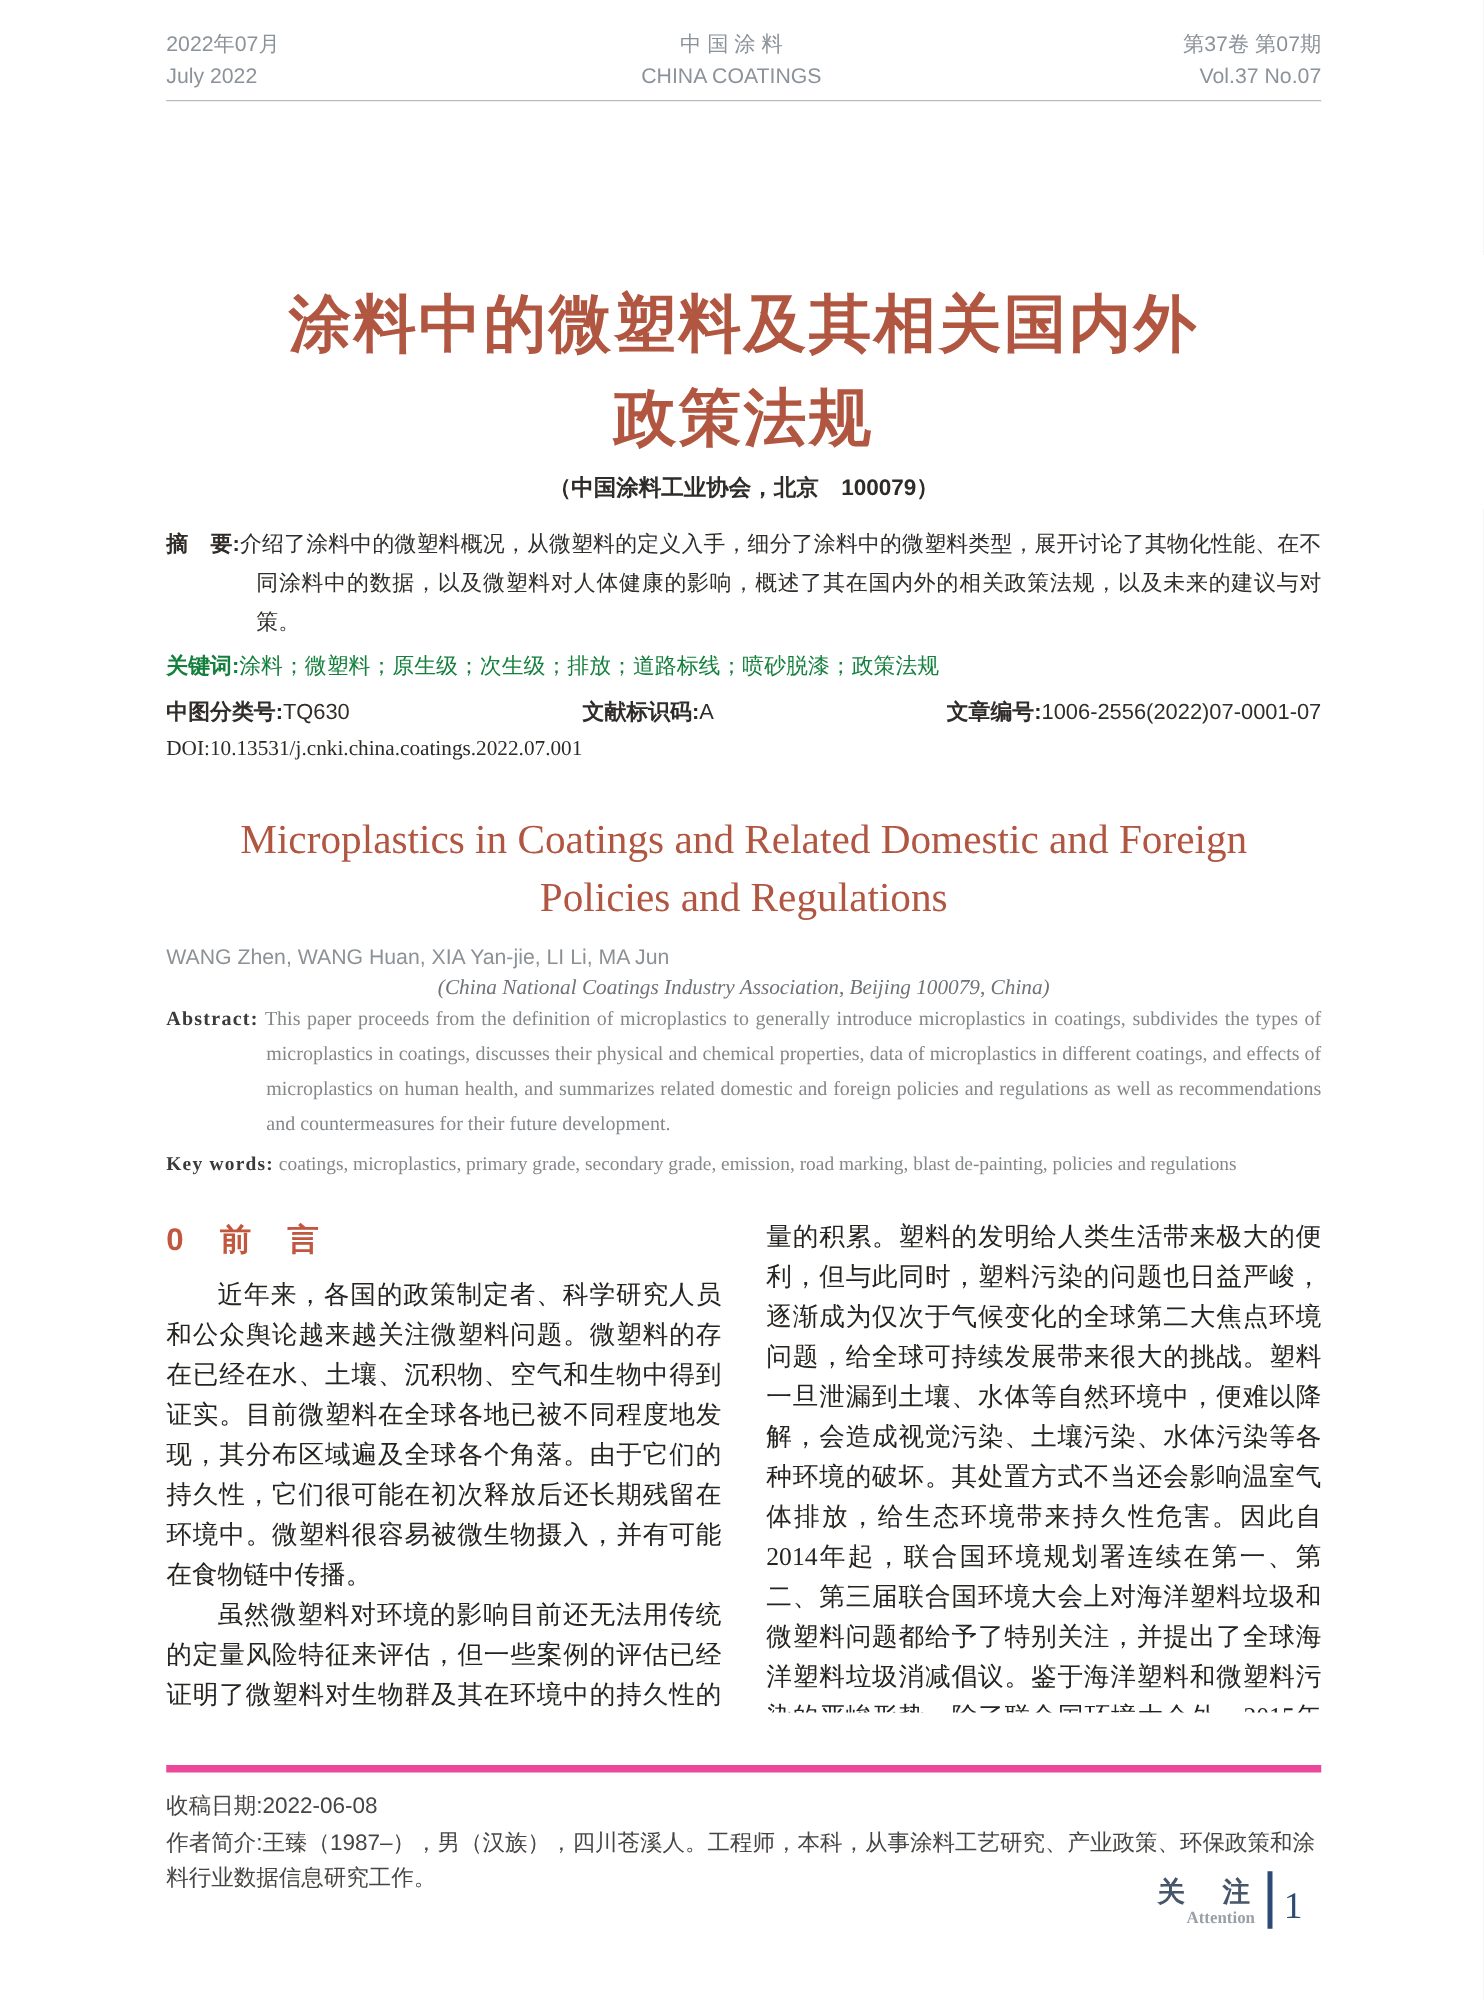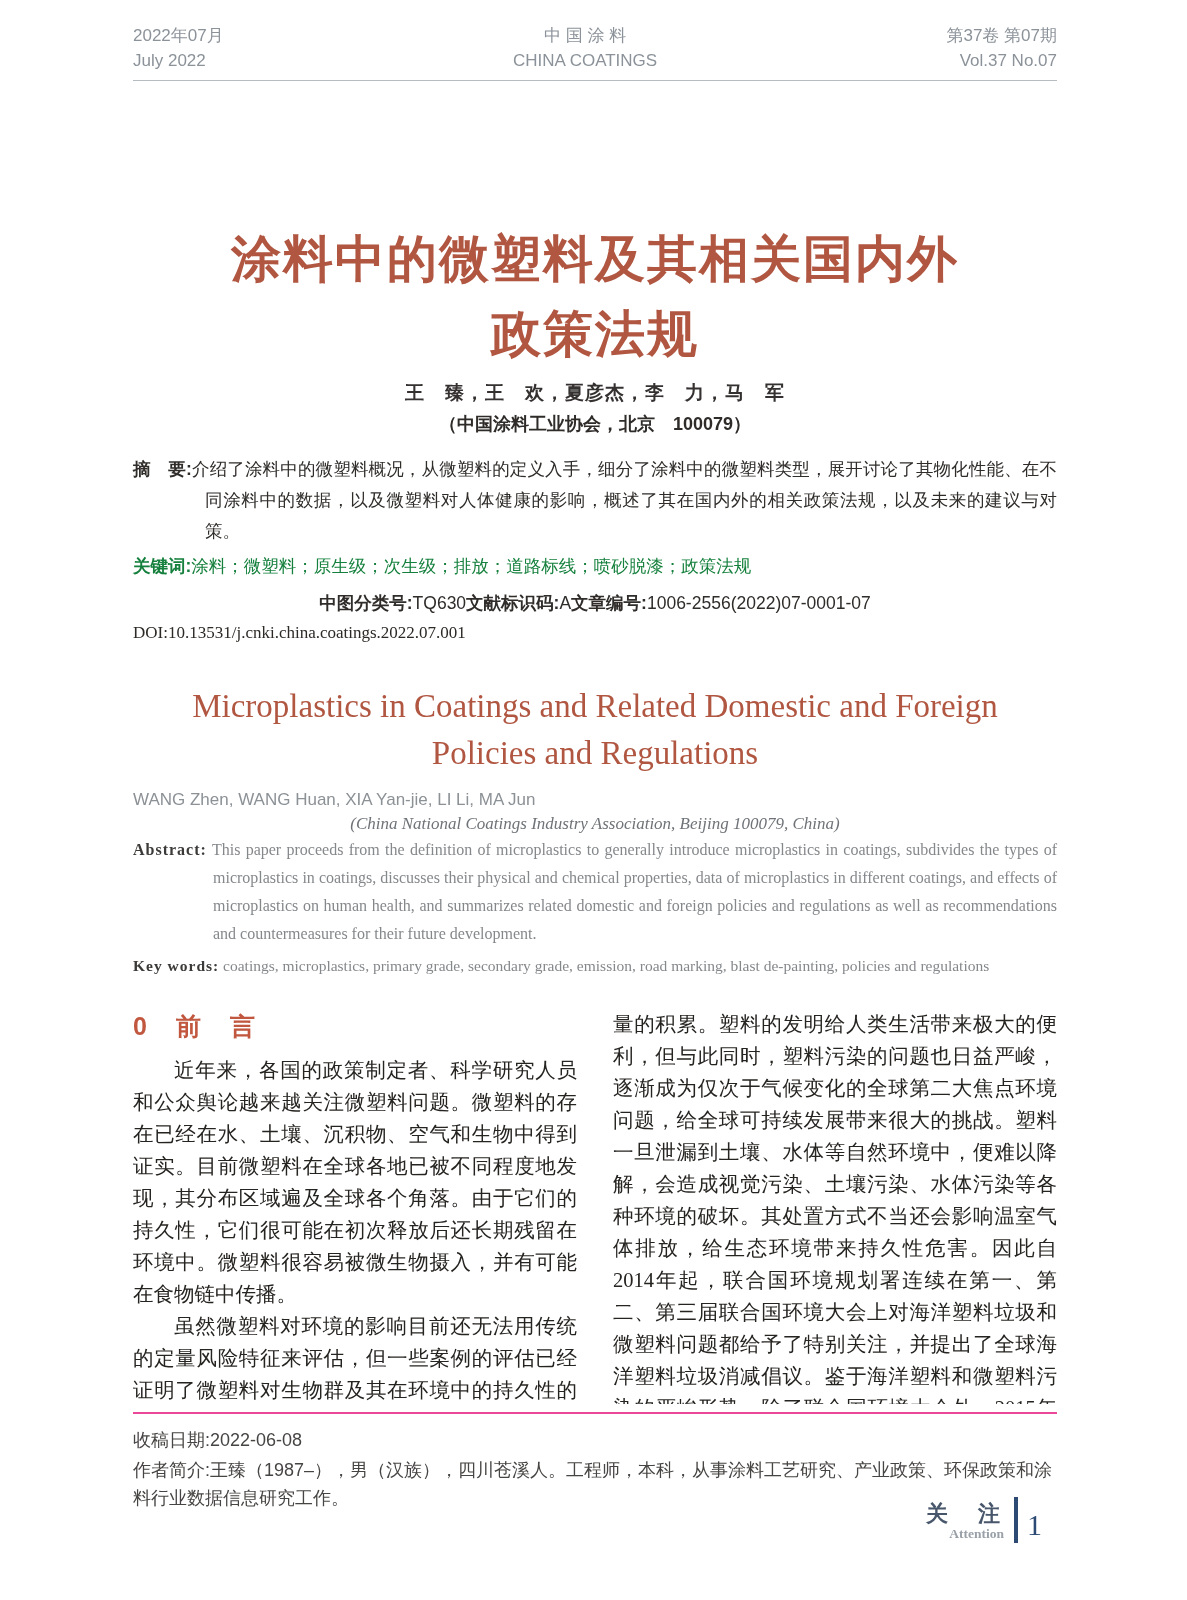--- a/index.html
+++ b/index.html
@@ -74,21 +74,21 @@
     margin-top: 4px;
     font-size: 17.5px;
     line-height: 31px;
     color: #15803d;
     white-space: nowrap;
   }
   .lbl { font-weight: 700; }
   .meta-row {
     margin-top: 6px;
     display: flex;
-    justify-content: center;
+    justify-content: space-between;
     font-size: 17.5px;
     line-height: 30px;
     color: #2f2c2a;
     white-space: nowrap;
   }
   .doi-line {
     margin-top: 5px;
     font-family: "Liberation Serif", serif;
     font-size: 17px;
     color: #2c2926;
@@ -169,21 +169,21 @@
     letter-spacing: 2px;
   }
   .para-indent { text-indent: 2em; }
 
   
   .page-footer {
     position: absolute;
     left: 133px;
     right: 130px;
     top: 1412px;
-    border-top: 2px solid #ec4899;
+    border-top: 6px solid #ec4899;
     padding-top: 12px;
     font-size: 18px;
     line-height: 28px;
     color: #474543;
   }
   .page-footer .bio { margin-top: 2px; }
 
   
   .page-marker {
     position: absolute;
@@ -238,21 +238,20 @@
         <div>第37卷 第07期</div>
         <div>Vol.37 No.07</div>
       </div>
     </div>
     <div class="header-rule"></div>
 
     <h1 class="title-cn">
       <span>涂料中的微塑料及其相关国内外</span>
       <span>政策法规</span>
     </h1>
-    <div class="authors-cn">王　臻，王　欢，夏彦杰，李　力，马　军</div>
     <div class="affil-cn">（中国涂料工业协会，北京　100079）</div>
 
     <p class="abs-cn"><span class="lbl">摘　要:</span><span>介绍了涂料中的微塑料概况，从微塑料的定义入手，细分了涂料中的微塑料类型，展开讨论了其物化性能、在不同涂料中的数据，以及微塑料对人体健康的影响，概述了其在国内外的相关政策法规，以及未来的建议与对策。</span></p>
 
     <p class="kw-cn"><span class="lbl">关键词:</span><span>涂料；微塑料；原生级；次生级；排放；道路标线；喷砂脱漆；政策法规</span></p>
 
     <div class="meta-row">
       <span><span class="lbl">中图分类号:</span><span>TQ630</span></span>
       <span><span class="lbl">文献标识码:</span><span>A</span></span>
       <span><span class="lbl">文章编号:</span><span>1006-2556(2022)07-0001-07</span></span>

